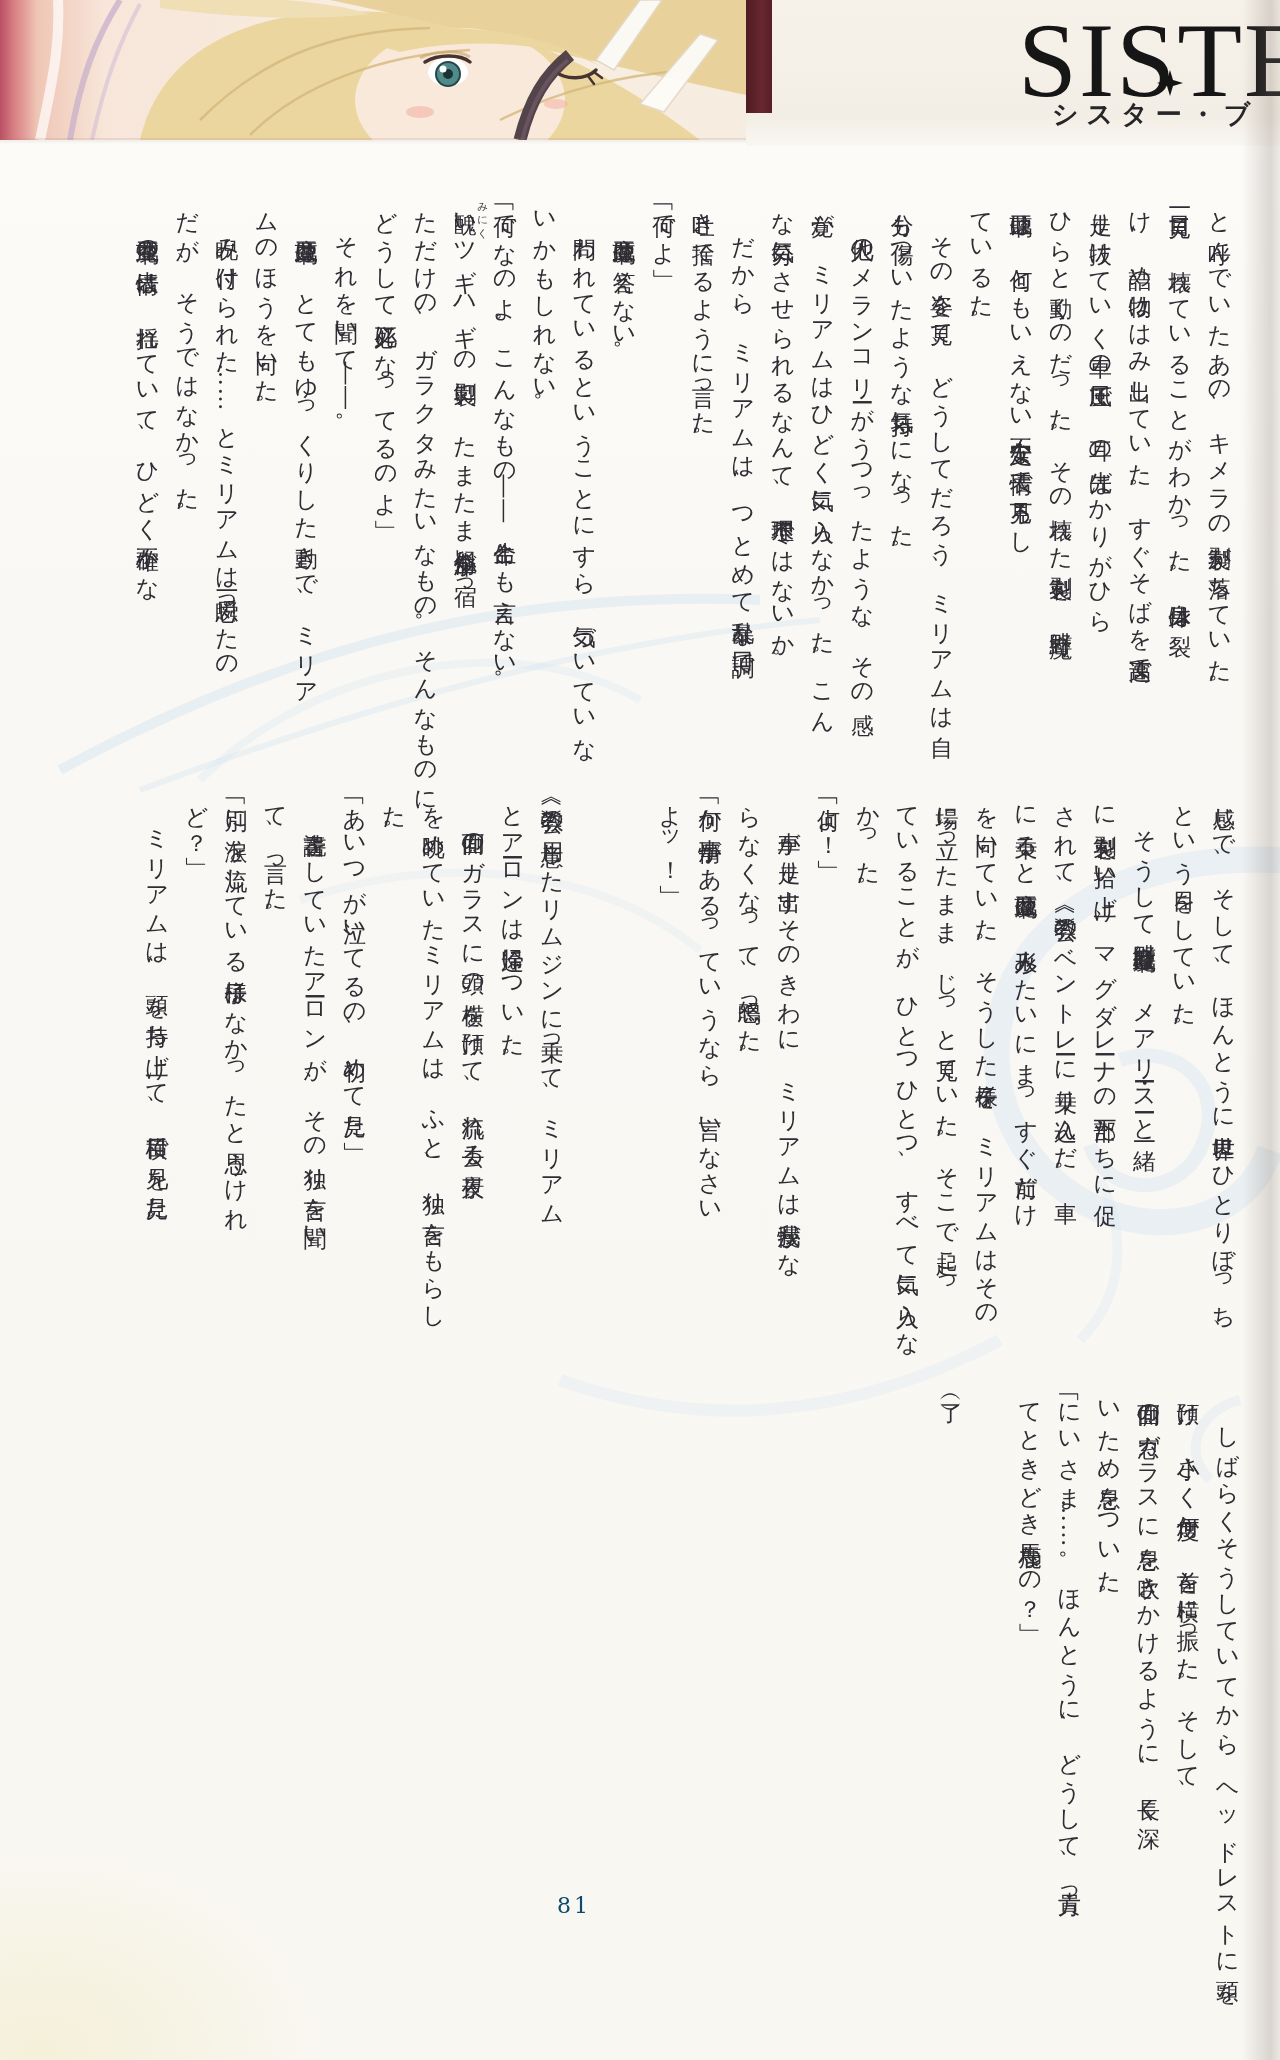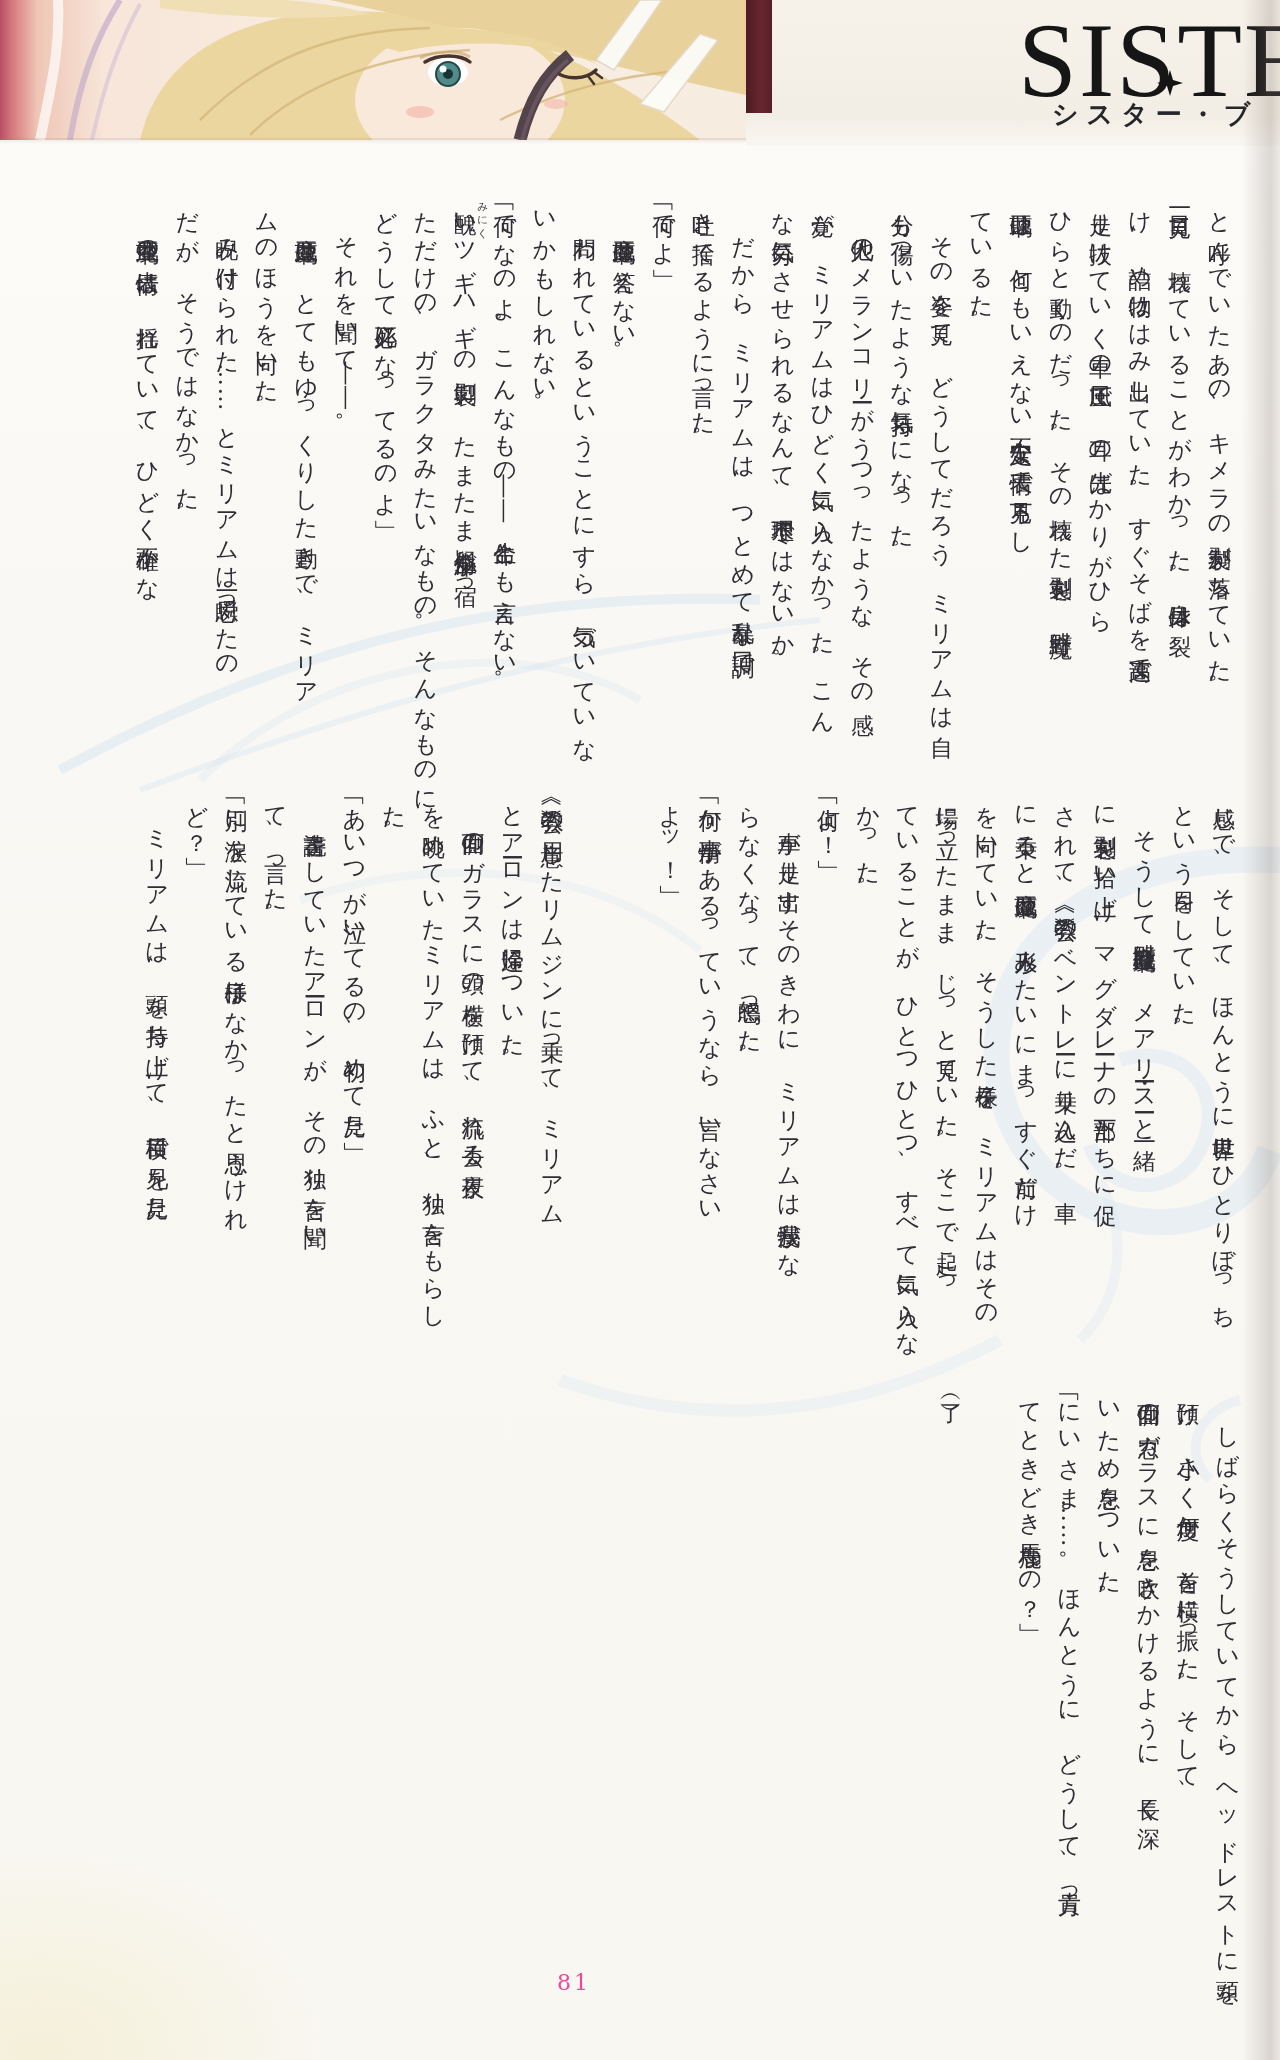--- a/index.html
+++ b/index.html
@@ -32,21 +32,21 @@
     color:#2e2d33;font-size:23px;letter-spacing:1.6px;
     z-index:3;
   }
   .band1{top:196px;right:41px;height:560px;line-height:39.7px;}
   .band2{top:790px;right:37px;height:560px;line-height:39.5px;}
   .band3{top:1386px;right:33px;height:590px;line-height:39.5px;}
   .furigana{
     left:477px;top:195px;writing-mode:vertical-rl;
     font-size:10.5px;line-height:12px;letter-spacing:1px;color:#3c3b41;z-index:4;
   }
-  .pagenum{left:557px;top:1970px;font-size:22px;letter-spacing:3px;color:#ec4899;}
+  .pagenum{left:557px;top:1893px;font-size:22px;letter-spacing:3px;color:#0c4a6e;}
   
   .watermarks{left:0;top:0;width:1280px;height:2060px;z-index:1;pointer-events:none;}
   .edge-shadow{left:1242px;top:0;width:38px;height:2060px;z-index:6;
     background:linear-gradient(90deg,rgba(125,113,105,0),rgba(125,113,105,.26) 75%,rgba(170,160,150,.18));}
   .banner-shade{left:0;top:138px;width:746px;height:6px;z-index:2;
     background:linear-gradient(180deg,rgba(150,120,110,.18),rgba(150,120,110,0));}
 </style>
 </head>
 <body>
 

